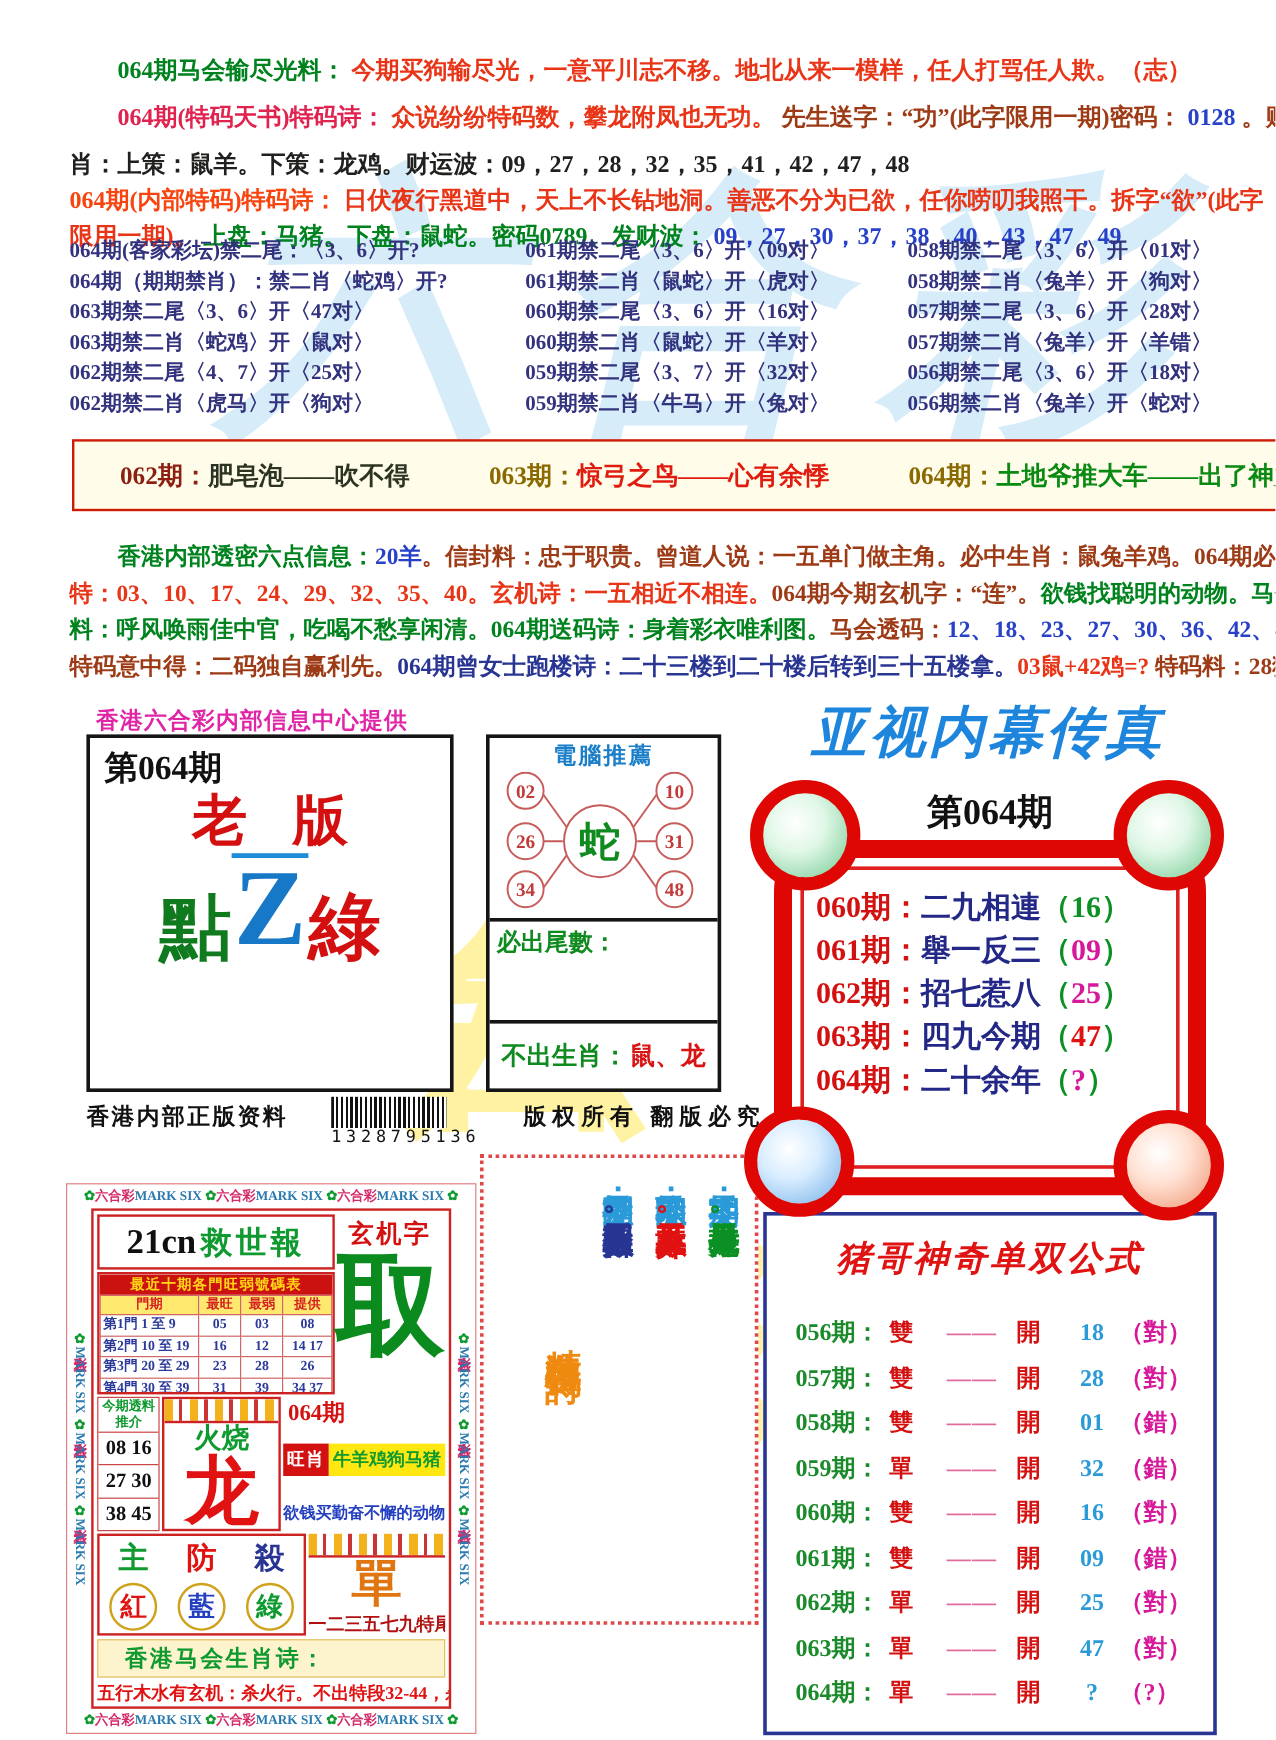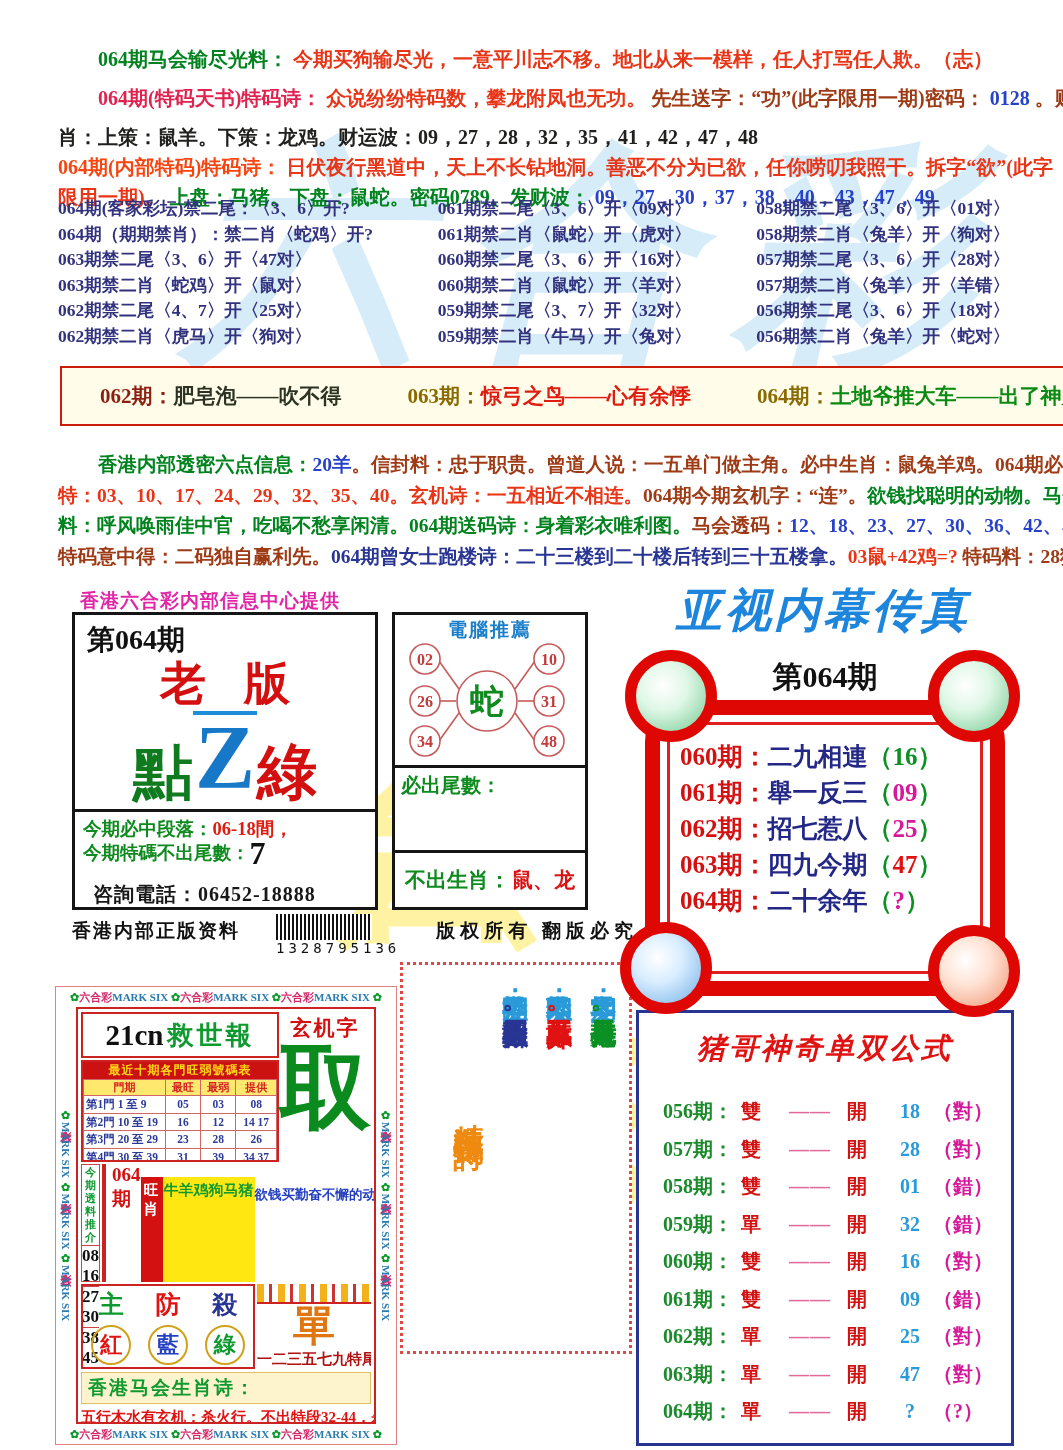--- a/index.html
+++ b/index.html
@@ -52,21 +52,21 @@
   .lc-redval{color:#e01c10;}
   .lc-seven{font-size:32px;color:#111;vertical-align:-5px;}
   .lc-phone{font-size:20px;font-weight:bold;color:#181818;margin:16px 0 0 10px;letter-spacing:1px;}
 
   #barcode-row{left:72px;top:914px;width:600px;display:flex;align-items:flex-start;gap:36px;}
   .bc-left,.bc-right{font-size:19px;font-weight:bold;color:#111;padding-top:4px;}
   .bc-left{letter-spacing:2px;} .bc-right{letter-spacing:5px;}
   .bc-bars{width:96px;height:26px;background:repeating-linear-gradient(90deg,#111 0 2px,#fff 2px 4px);}
   .bc-digits{font-family:"DejaVu Sans Mono",monospace;font-size:14px;letter-spacing:4px;color:#111;text-align:center;}
 
-  #computer-box{left:392px;top:612px;width:190px;height:292px;border:3px solid #151515;background:#fff;display:flex;flex-direction:column;}
+  #computer-box{left:405px;top:612px;width:190px;height:292px;border:3px solid #151515;background:#fff;display:flex;flex-direction:column;}
   .cb-top{height:150px;border-bottom:3px solid #151515;}
   .cb-title{text-align:center;color:#1a7ec8;font-weight:bold;font-size:19px;margin-top:2px;letter-spacing:2px;}
   .cb-mid{height:74px;border-bottom:3px solid #151515;padding:4px 6px;}
   .cb-mid-label{color:#0f8a1e;font-weight:bold;font-size:20px;}
   .cb-mid-val{color:#d81414;font-weight:bold;font-size:23px;text-align:center;margin-top:4px;letter-spacing:1px;}
   .cb-bot{flex:1;display:flex;align-items:center;justify-content:center;font-weight:bold;font-size:21px;gap:2px;}
   .cb-bot-label{color:#0f8a1e;} .cb-bot-val{color:#d81414;}
 
   #asia-title{left:628px;top:580px;width:390px;text-align:center;font-size:46px;font-weight:bold;font-style:italic;color:#1d86dc;letter-spacing:3px;white-space:nowrap;}
   #asia-issue{left:700px;top:657px;width:250px;text-align:center;font-size:30px;font-weight:bold;color:#111;}
@@ -106,37 +106,37 @@
   .bl-qu{color:#0b8a1e;font-size:92px;font-weight:bold;line-height:92px;}
   .bl-rowB{display:flex;height:118px;margin-top:2px;}
   .bl-tips{width:64px;border:1px solid #cc4444;display:flex;flex-direction:column;}
   .bl-tips-label{font-size:11px;font-weight:bold;color:#0f9a30;line-height:13px;text-align:center;border-bottom:1px solid #cc4444;padding:1px 0;}
   .bl-tip{flex:1;display:flex;align-items:center;justify-content:center;font-size:17px;font-weight:bold;color:#101010;border-bottom:1px solid #cc4444;}
   .bl-tip:last-child{border-bottom:none;}
   .bl-fire{width:120px;border:2px solid #cc2222;margin-left:2px;text-align:center;overflow:hidden;}
   .arch{height:18px;border-bottom:2px solid #cc2222;background:repeating-linear-gradient(90deg,#f3b11b 0 7px,#fff 7px 12px,#cc3333 12px 15px,#fff 15px 21px);}
   .bl-fire-label{color:#0f9a30;font-size:23px;font-weight:bold;line-height:26px;}
   .bl-dragon{color:#e01212;font-size:62px;font-weight:bold;line-height:62px;}
-  .bl-right{flex:1;margin-left:2px;display:flex;flex-direction:row;text-align:center;}
+  .bl-right{flex:1;margin-left:2px;display:flex;flex-direction:column;text-align:center;}
   .bl-issue{color:#d41111;font-size:19px;font-weight:bold;text-align:left;padding-left:4px;}
   .bl-wang{display:flex;margin-top:13px;}
   .bl-wang-label{background:#d41111;color:#fff;font-size:15px;font-weight:bold;padding:4px 3px;letter-spacing:1px;}
   .bl-wang-value{background:#ffe812;color:#0f9a30;font-size:15px;font-weight:bold;padding:4px 1px;flex:1;white-space:nowrap;}
   .bl-hint{color:#2440c0;font-size:13.5px;font-weight:bold;margin-top:22px;white-space:nowrap;}
   .bl-rowC{display:flex;height:94px;margin-top:2px;}
   .bl-zfs{width:170px;border:2px solid #cc2222;text-align:center;padding-top:2px;}
   .zfs-chars{display:flex;justify-content:space-around;font-size:25px;font-weight:bold;}
   .z-zhu{color:#0f9a30}.z-fang{color:#e01212}.z-sha{color:#283593}
   .zfs-circles{display:flex;justify-content:space-around;margin-top:4px;}
   .zc{width:36px;height:36px;border:2px solid #cfa21a;border-radius:50%;display:flex;align-items:center;justify-content:center;font-size:22px;font-weight:bold;}
   .zc1{color:#e01212}.zc2{color:#2440c0}.zc3{color:#0f9a30}
   .bl-danbox{flex:1;margin-left:2px;text-align:center;overflow:hidden;}
   .bl-dan{color:#e07612;font-size:42px;font-weight:bold;line-height:44px;}
   .bl-tailline{color:#b01010;font-size:15px;font-weight:bold;margin-top:2px;white-space:nowrap;}
-  .bl-poemtitle{background:#fdf3cd;border:1px solid #e0c060;color:#0f9a30;font-size:19px;font-weight:bold;margin-top:3px;padding:2px 6px;letter-spacing:2px;}
+  .bl-poemtitle{background:#fdf3cd;border:1px solid #e0c060;color:#0f9a30;font-size:19px;font-weight:bold;margin-top:3px;padding:2px 22px;letter-spacing:2px;}
   .bl-poem1{color:#e01212;font-size:15px;font-weight:bold;margin-top:4px;white-space:nowrap;}
 
   #poem-box{left:400px;top:962px;width:226px;height:386px;border:3px dotted #e04848;background:#fff;}
   .poem-cols{position:absolute;left:10px;top:10px;right:10px;bottom:10px;writing-mode:vertical-rl;text-orientation:upright;font-weight:bold;}
   .pcol{margin-left:13px;font-size:26px;line-height:1.2;}
   .pcol-head{color:#2a9ad8;}
   .p1-text{color:#0b9024}.p2-text{color:#e01212}.p3-text{color:#283593}
   .pcol-title{color:#ef8a10;font-size:30px;padding-top:125px;letter-spacing:4px;}
 
   #pig-box{left:636px;top:1010px;width:372px;height:430px;border:3px solid #283593;background:#fff;overflow:hidden;}
@@ -247,31 +247,20 @@
   <div class="sec" id="provider">香港六合彩内部信息中心提供</div>
 
   <div class="sec" id="left-card">
     <div class="lc-issue">第064期</div>
     <div class="lc-laoban"><span>老</span><span>版</span></div>
     <div class="lc-blueline"></div>
     <div class="lc-dzl">
       <span class="lc-dian">點</span>
       <span class="lc-z">Z</span>
       <span class="lc-lv">綠</span>
-    </div>
-    <div class="lc-div">
-      <div class="lc-line">
-        <span>今期必中段落：</span><span class="lc-redval">06-18間，</span>
-      </div>
-      <div class="lc-line">
-        <span>今期特碼不出尾數：</span><span class="lc-seven">7</span>
-      </div>
-      <div class="lc-phone">
-        <span>咨詢電話：</span><span>06452-18888</span>
-      </div>
     </div>
   </div>
 
   <div class="sec" id="barcode-row">
     <div class="bc-left">香港内部正版资料</div>
     <div class="bc-box">
       <div class="bc-bars"></div>
       <div class="bc-digits">1328795136</div>
     </div>
     <div class="bc-right">版权所有  翻版必究</div>

